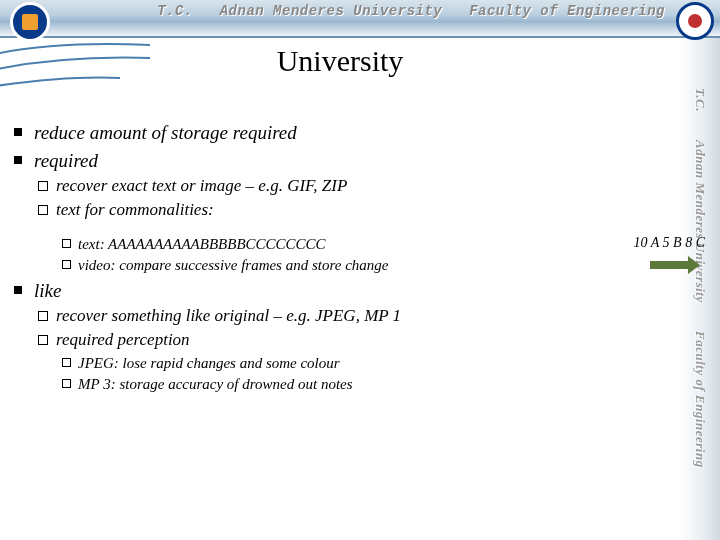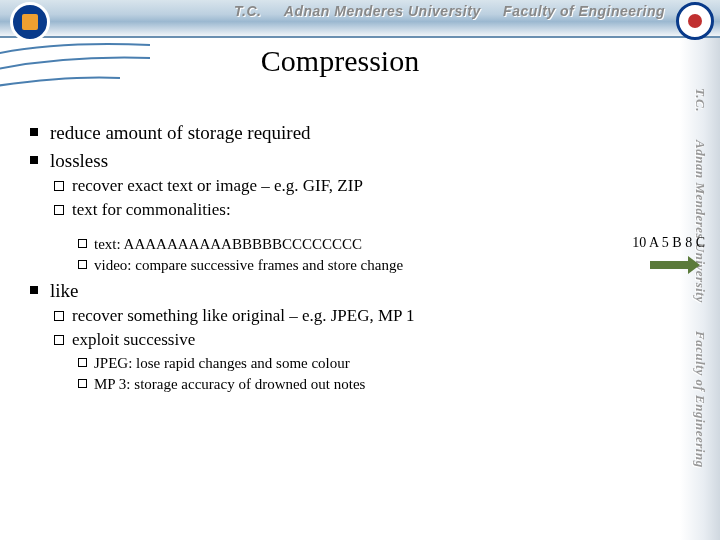--- a/index.html
+++ b/index.html
@@ -23,21 +23,21 @@
     position: absolute;
     right: 55px;
     top: 0;
     color: #888;
     font-style: italic;
     font-weight: bold;
     letter-spacing: .5px;
     font-size: 14px;
     line-height: 22px;
     text-shadow: 1px 1px 0 #fff;
-    font-family: Liberation Sans, sans-serif;
+    font-family: Liberation Mono, monospace;
   }
   .header-text span { margin-left: 18px; }
   .logo-left {
     position: absolute;
     left: 10px;
     top: 2px;
     width: 40px;
     height: 40px;
     background: #093a8a;
     border-radius: 50%;
@@ -109,25 +109,26 @@
     left: 0;
     width: 680px;
     text-align: center;
     font-size: 30px;
     font-family: "Times New Roman", serif;
     color: #000;
     padding-top: 6px;
   }
   .content {
     position: absolute;
-    left: 28px;
+    left: 12px;
     right: 50px;
     top: 120px;
     font-size: 19px;
     line-height: 1.35;
+    font-style: italic;
   }
   ul.lv1 { list-style: none; padding-left: 0; }
   ul.lv1 > li { padding-left: 22px; position: relative; margin-bottom: 2px; }
   ul.lv1 > li::before {
     content: "";
     position: absolute;
     left: 2px; top: 8px;
     width: 8px; height: 8px;
     background: #000;
   }
@@ -187,27 +188,27 @@
   <path d="M -10 45 Q 70 25 170 28" stroke="#4a7fb0" stroke-width="2" fill="none"></path>
   <path d="M -10 60 Q 80 45 140 48" stroke="#4a7fb0" stroke-width="2" fill="none"></path>
 </svg>
 
 <div class="side-strip">
   <div class="side-text">T.C.</div>
   <div class="side-text">Adnan Menderes University</div>
   <div class="side-text">Faculty of Engineering</div>
 </div>
 
-<div class="title">Compression</div>
+<div class="title">University</div>
 
 <div class="content">
   <ul class="lv1">
     <li>reduce amount of storage required</li>
     <li>
-      <span>lossless</span>
+      <span>required</span>
       <ul class="lv2">
         <li>recover exact text or image – e.g. GIF, ZIP</li>
         <li>
           <span>text for commonalities:</span>
           <ul class="lv3">
             <li class="rle-wrap">
               <span>text: AAAAAAAAAABBBBBCCCCCCCC</span>
               <span class="rle-encoded">10 A 5 B 8 C</span>
               <svg class="arrow" width="50" height="18" viewBox="0 0 50 18">
                 <rect x="0" y="5" width="38" height="8" fill="#5b7a3a"></rect>
@@ -217,21 +218,21 @@
             <li>video:  compare successive frames and store change</li>
           </ul>
         </li>
       </ul>
     </li>
     <li>
       <span>like</span>
       <ul class="lv2">
         <li>recover something like original – e.g. JPEG, MP 1</li>
         <li>
-          <span>exploit successive</span>
+          <span>required perception</span>
           <ul class="lv3">
             <li>JPEG: lose rapid changes and some colour</li>
             <li>MP 3: storage accuracy of drowned out notes</li>
           </ul>
         </li>
       </ul>
     </li>
   </ul>
 </div>
 

